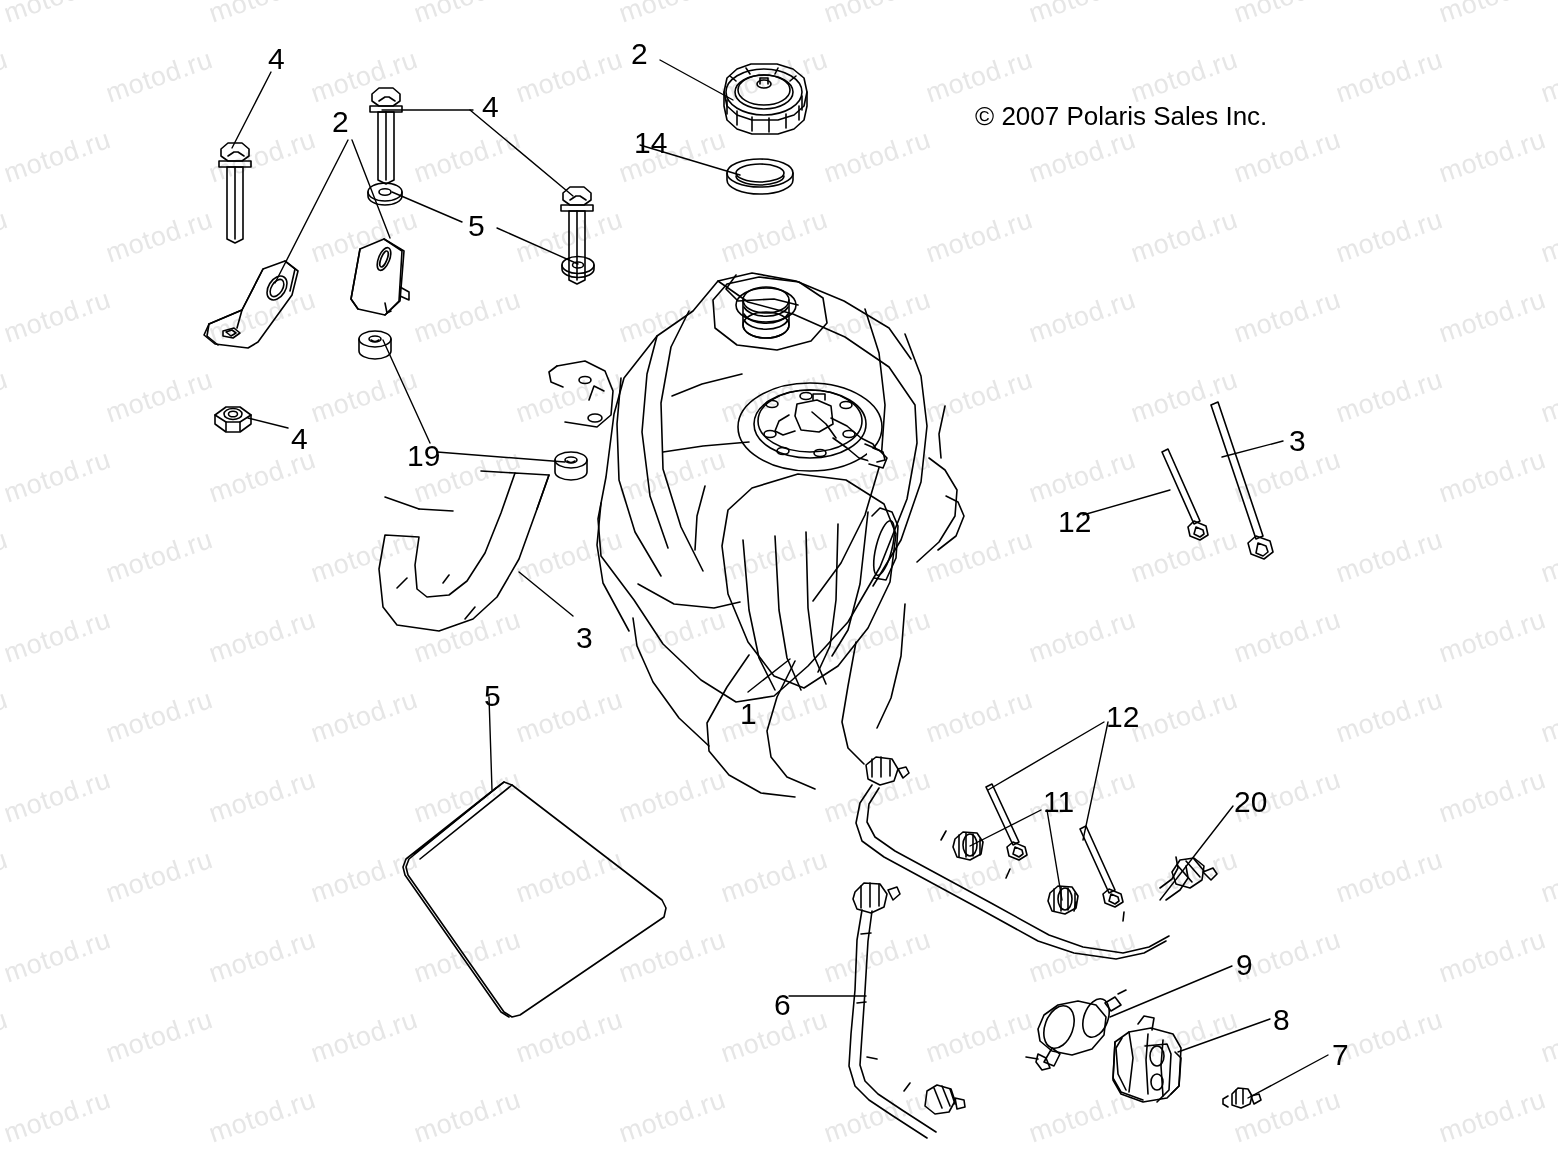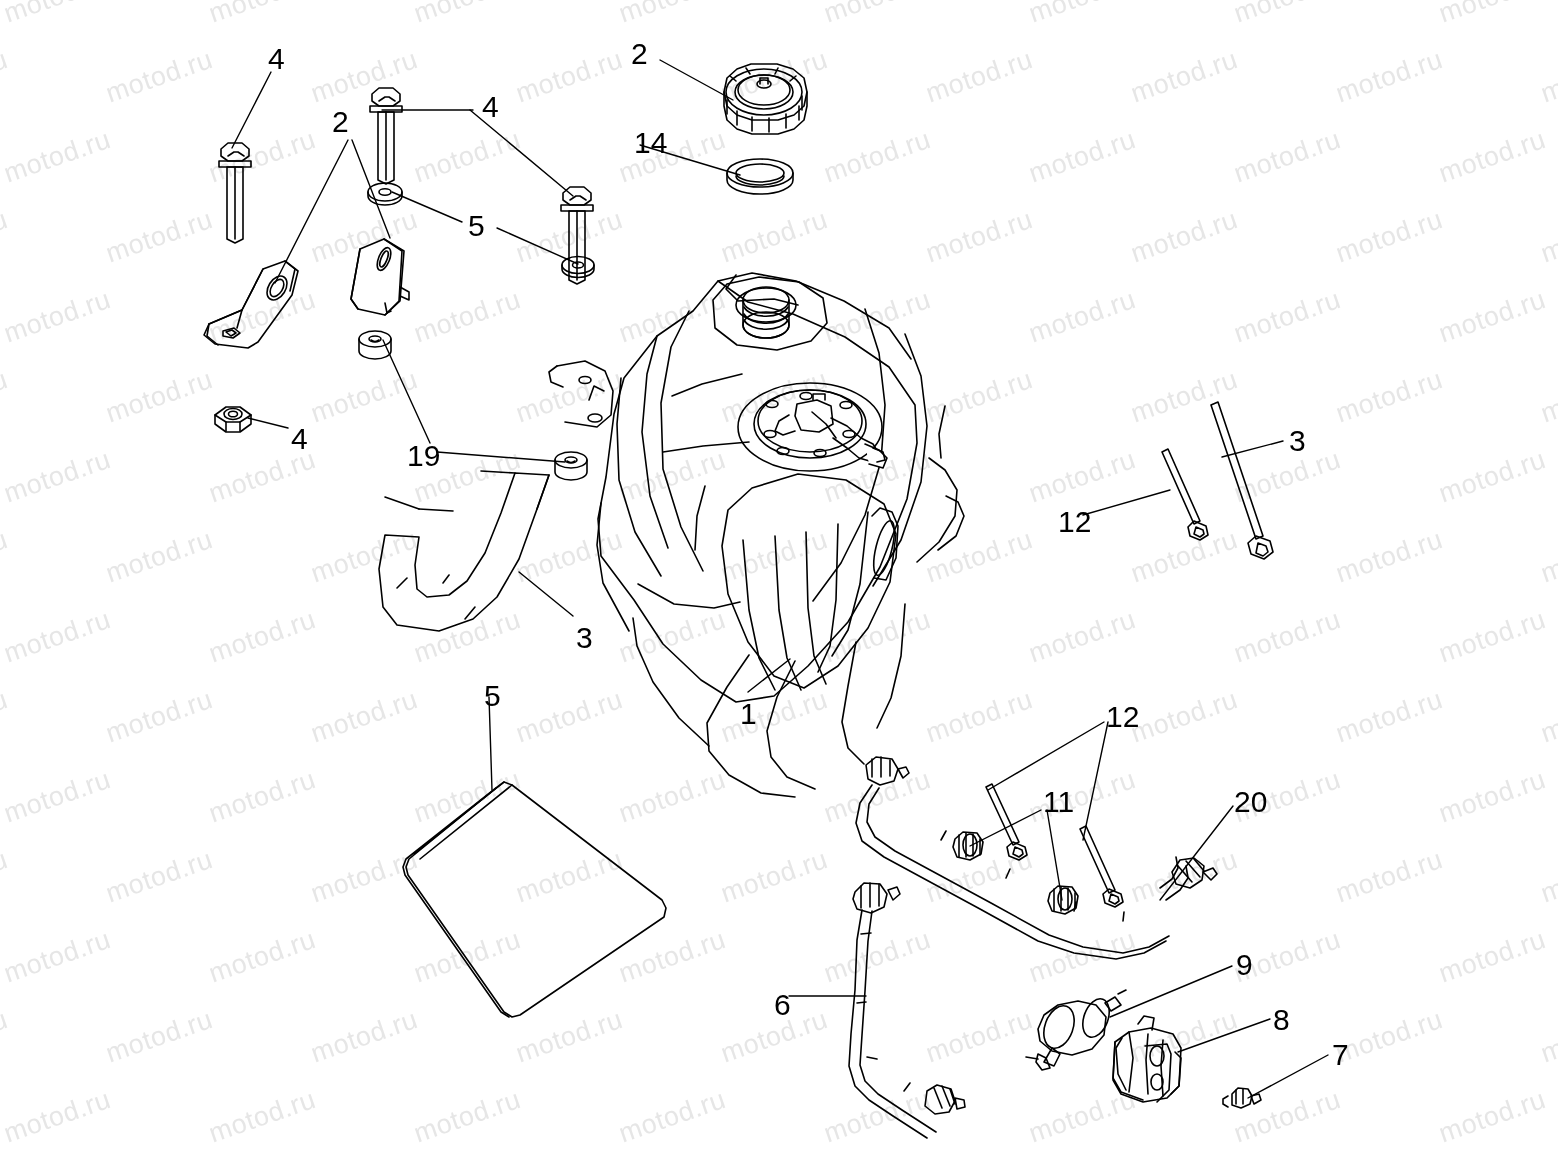--- a/index.html
+++ b/index.html
@@ -568,20 +568,21 @@
       <path d="M1232 1094 l6 -6 l10 1 l4 7 l-2 8 l-9 4 l-9 -3 z"></path>
       <path d="M1236 1090 v14"></path>
           <path d="M1243 1089 v15"></path>
       <path d="M1251 1096 l8 -2 l2 6 l-7 4 z"></path>
       <path d="M1228 1096 l-5 3 v5 l5 3"></path>
     </g>
 
   </svg>
   </div>
 
+  <div id="copyright">© 2007 Polaris Sales Inc.</div>
 
   <div id="callout-layer">
       <div class="callout" style="left: 268px; top: 44px;">4</div>
       <div class="callout" style="left: 332px; top: 107px;">2</div>
       <div class="callout" style="left: 482px; top: 92px;">4</div>
       <div class="callout" style="left: 631px; top: 39px;">2</div>
       <div class="callout" style="left: 634px; top: 128px;">14</div>
       <div class="callout" style="left: 468px; top: 211px;">5</div>
       <div class="callout" style="left: 291px; top: 424px;">4</div>
       <div class="callout" style="left: 407px; top: 441px;">19</div>

